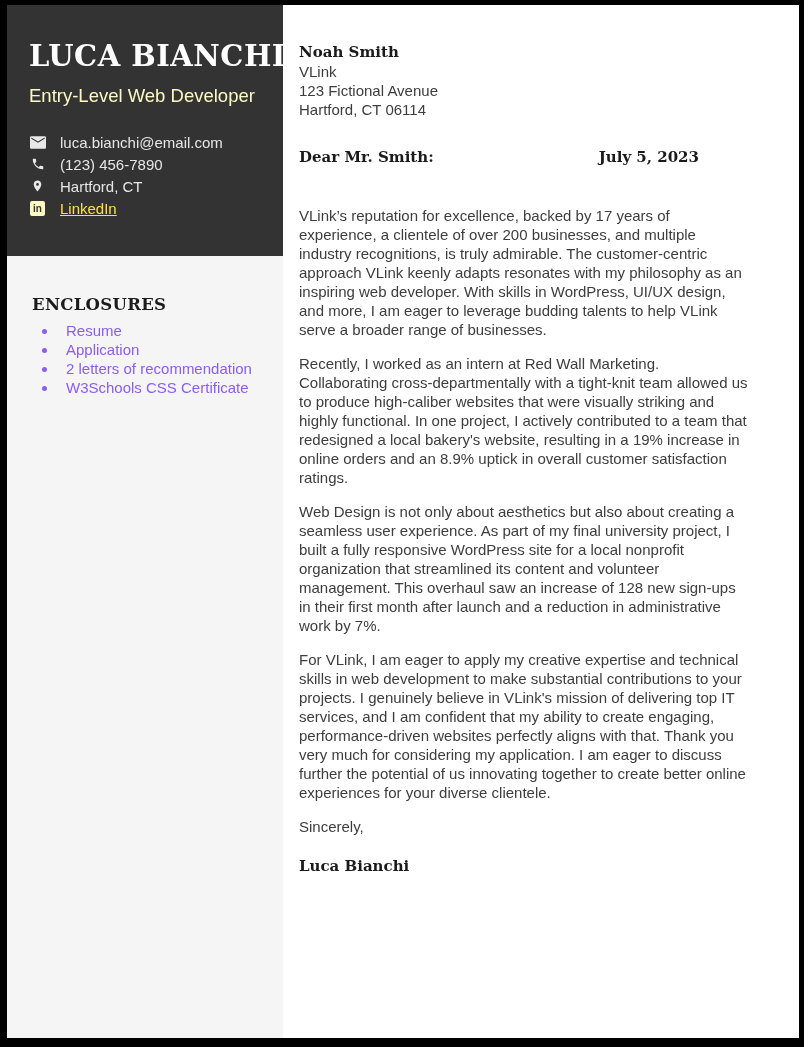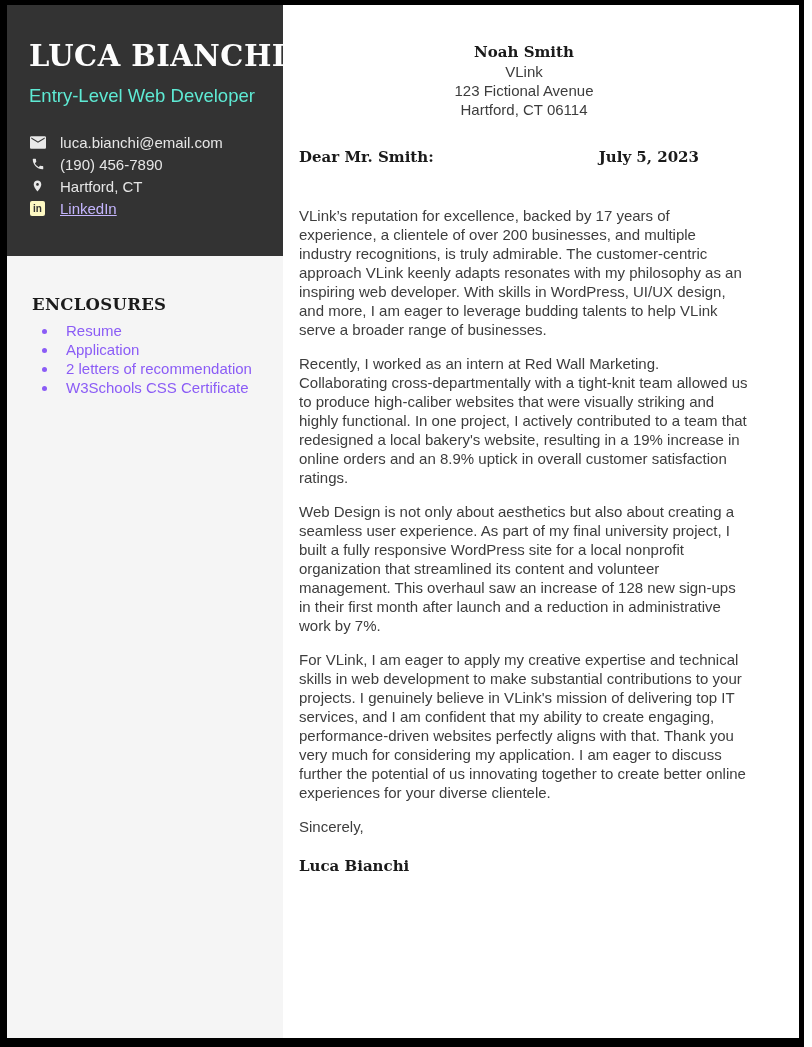--- a/index.html
+++ b/index.html
@@ -41,21 +41,21 @@
     font-weight: bold;
     font-size: 29px;
     line-height: 1.1;
     color: #fdfdfd;
     letter-spacing: 0.5px;
     white-space: nowrap;
   }
   .role {
     margin-top: 12px;
     font-size: 18.5px;
-    color: #5eead4;
+    color: #fef9c3;
     white-space: nowrap;
   }
   .contact {
     list-style: none;
     margin-top: 27px;
   }
   .contact-row {
     display: flex;
     align-items: center;
     margin-bottom: 5px;
@@ -77,21 +77,21 @@
     height: 15px;
     background: #fef9c3;
     color: #333333;
     border-radius: 2px;
     font-size: 10px;
     font-weight: bold;
     line-height: 15px;
     text-align: center;
   }
   .link {
-    color: #c4b5fd;
+    color: #fde047;
     text-decoration: underline;
     cursor: pointer;
   }
 
   .sidebar-light {
     flex: 1;
     padding: 39px 10px 0 25px;
   }
   .enc-heading {
     font-family: "DejaVu Serif", serif;
@@ -117,21 +117,21 @@
     padding: 38px 50px 0 16px;
     color: #3d3d3d;
     font-size: 15px;
     line-height: 19px;
   }
   .serifb {
     font-family: "DejaVu Serif", serif;
     font-weight: bold;
     color: #1a1a1a;
   }
-  .recipient div { line-height: 19px; text-align: center; }
+  .recipient div { line-height: 19px; }
   .recipient-name { font-size: 15px; }
   .salutation-row {
     margin-top: 29px;
     margin-bottom: 39px;
     display: flex;
     justify-content: space-between;
     align-items: baseline;
   }
   .salutation-row .date { margin-right: 50px; }
   .para { margin-bottom: 15px; }
@@ -157,21 +157,21 @@
                 </svg>
             </span>
             <span class="ct">luca.bianchi@email.com</span>
           </li>
           <li class="contact-row">
             <span class="ci">
               <svg width="14" height="14" viewBox="0 0 24 24">
                   <path fill="#e8e8e8" d="M6.62 10.79c1.44 2.83 3.76 5.14 6.59 6.59l2.2-2.2c.27-.27.67-.36 1.02-.24 1.12.37 2.33.57 3.57.57.55 0 1 .45 1 1V20c0 .55-.45 1-1 1-9.39 0-17-7.61-17-17 0-.55.45-1 1-1h3.5c.55 0 1 .45 1 1 0 1.25.2 2.45.57 3.57.11.35.03.74-.25 1.02l-2.2 2.2z"></path>
                 </svg>
             </span>
-            <span class="ct">(190) 456-7890</span>
+            <span class="ct">(123) 456-7890</span>
           </li>
           <li class="contact-row">
             <span class="ci">
               <svg width="13" height="16" viewBox="0 0 24 24">
                   <path fill="#e8e8e8" d="M12 2C8.13 2 5 5.13 5 9c0 5.25 7 13 7 13s7-7.75 7-13c0-3.87-3.13-7-7-7zm0 9.5c-1.38 0-2.5-1.12-2.5-2.5s1.12-2.5 2.5-2.5 2.5 1.12 2.5 2.5-1.12 2.5-2.5 2.5z"></path>
                 </svg>
             </span>
             <span class="ct">Hartford, CT</span>
           </li>
           <li class="contact-row">

